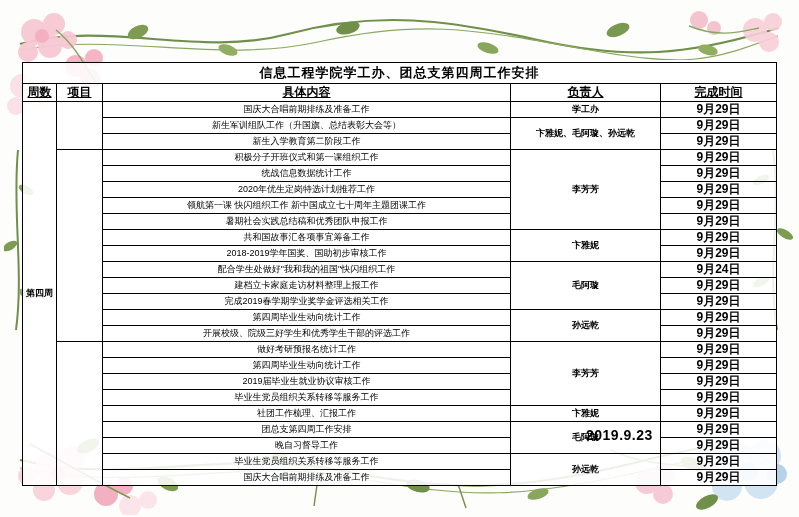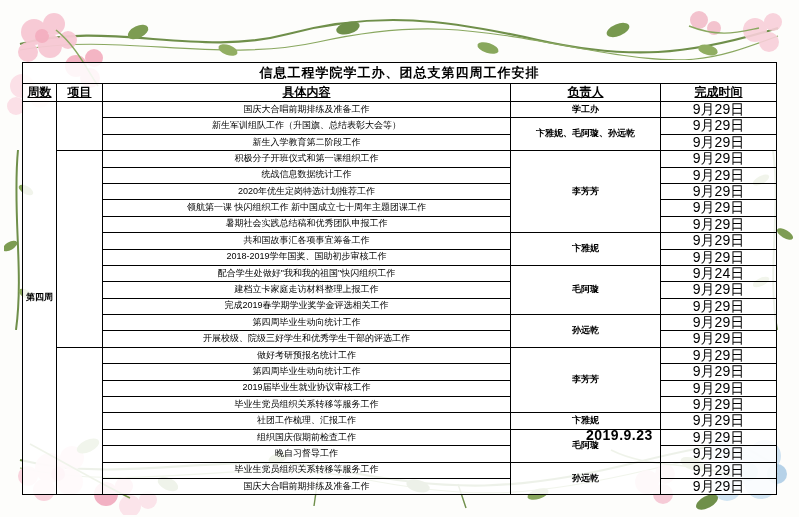--- a/index.html
+++ b/index.html
@@ -93,21 +93,21 @@
   .col-item { width: 46px; }
   .col-content { width: 408px; }
   .col-person { width: 150px; }
   .col-date { width: 116px; }
 
   .cell-week, .cell-item, .cell-person {
     font-weight: bold;
   }
   .cell-item { font-size: 9px; padding-left: 48px; }
   .cell-content { font-size: 9px; }
-  .cell-date { font-weight: normal; font-size: 14px; }
+  .cell-date { font-weight: bold; font-size: 12px; }
   .bold-content { font-weight: normal; }
 
   .datestamp {
     position: absolute;
     left: 586px;
     top: 427px;
     font-size: 14px;
     font-weight: bold;
     color: #000000;
     letter-spacing: 0.5px;
@@ -338,21 +338,21 @@
           <tr>
             <td class="cell-content">毕业生党员组织关系转移等服务工作</td>
             <td class="cell-date">9月29日</td>
           </tr>
           <tr>
             <td class="cell-content">社团工作梳理、汇报工作</td>
             <td class="cell-person" rowspan="1">卞雅妮</td>
             <td class="cell-date">9月29日</td>
           </tr>
           <tr>
-            <td class="cell-content">组织国庆假期前检查工作</td>
+            <td class="cell-content">团总支第四周工作安排</td>
             <td class="cell-person" rowspan="2">毛阿璇</td>
             <td class="cell-date">9月29日</td>
           </tr>
           <tr>
             <td class="cell-content">晚自习督导工作</td>
             <td class="cell-date">9月29日</td>
           </tr>
           <tr>
             <td class="cell-content">毕业生党员组织关系转移等服务工作</td>
             <td class="cell-person" rowspan="2">孙远乾</td>

